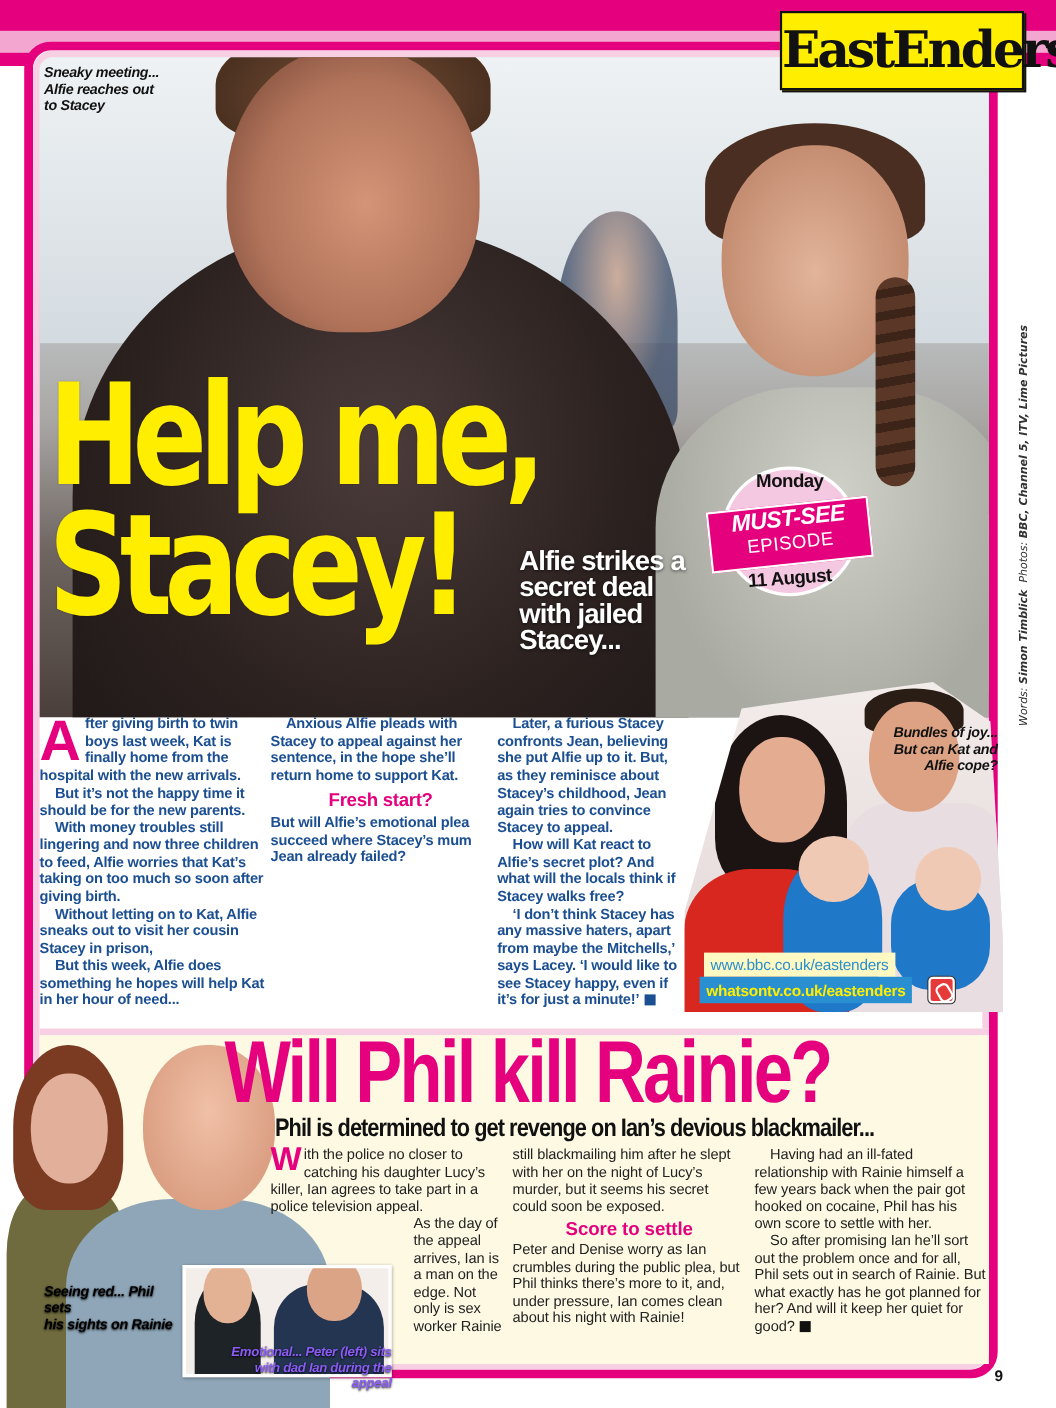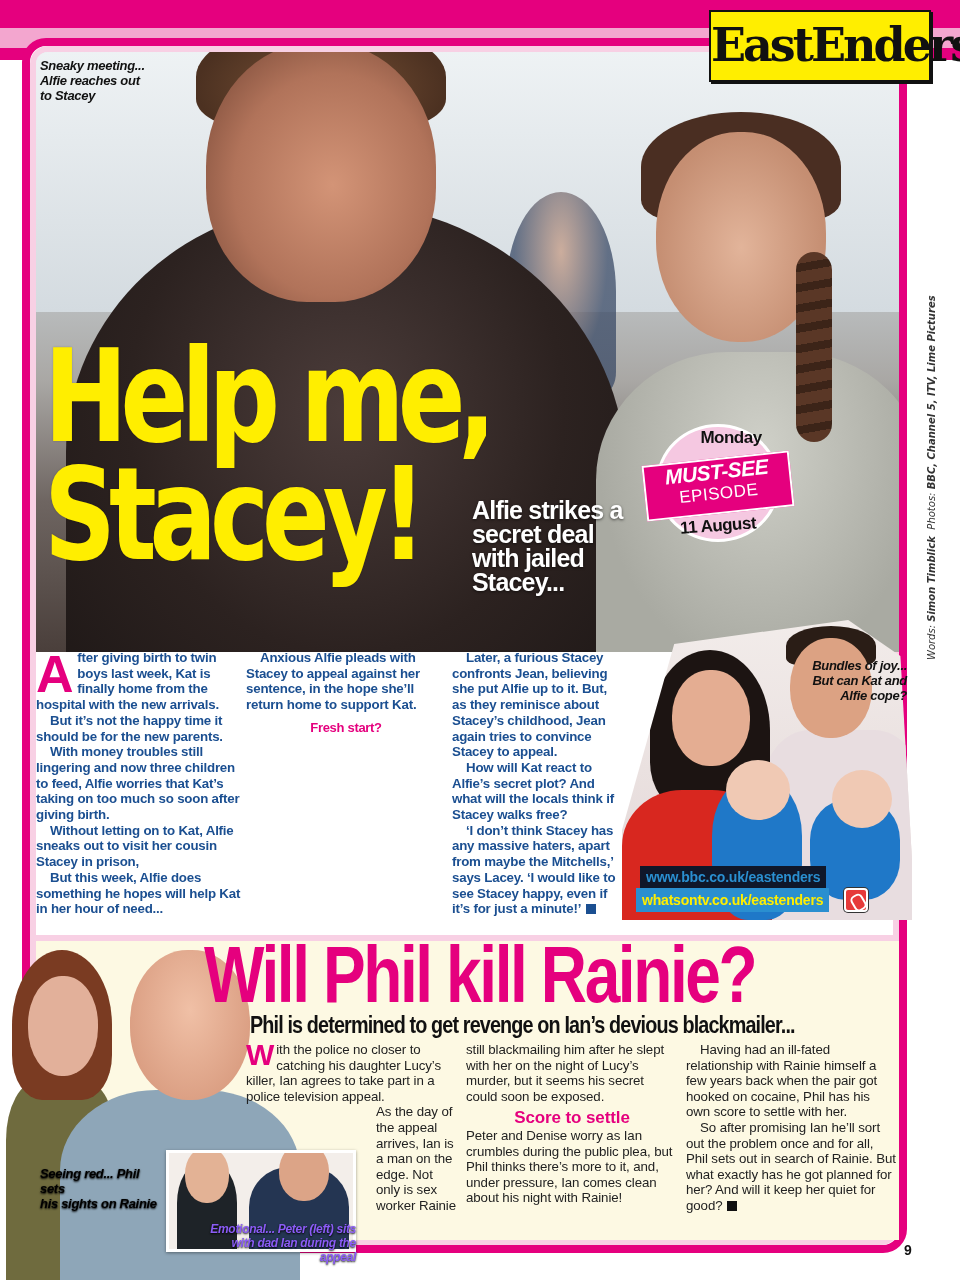--- a/index.html
+++ b/index.html
@@ -64,58 +64,58 @@
           font-weight: bold; color: #ffee00; font-size: 128px; line-height: 118px; letter-spacing: -9px;
           transform: scaleX(0.78); transform-origin: 0 0; white-space: nowrap;
           text-shadow: 0 0 2px rgba(0,0,0,.25); }
   .standfirst { position: absolute; left: 472px; top: 498px; width: 170px; font-weight: bold; font-size: 25px;
           line-height: 24px; color: #ffffff; letter-spacing: -0.8px; text-shadow: 0 1px 3px rgba(0,0,0,.6); }
 
   
   .badge { position: absolute; left: 648px; top: 424px; width: 140px; height: 118px; }
   .badge .circle { position: absolute; left: 8px; top: 0; width: 124px; height: 118px; border-radius: 50%;
           background: #f5c8e1; border: 3px solid #fff; }
-  .badge .day { position: absolute; left: 13px; top: 4px; width: 140px; text-align: center; font-weight: bold;
+  .badge .day { position: absolute; left: 0; top: 4px; width: 140px; text-align: center; font-weight: bold;
           font-size: 17px; color: #111; letter-spacing: -0.5px; }
   .badge .band { position: absolute; left: -4px; top: 34px; width: 148px; height: 56px; background: #e5007e;
           transform: rotate(-6deg); border: 2px solid #fff; text-align: center; color: #fff; }
   .badge .band .l1 { font-weight: bold; font-style: italic; font-size: 21px; line-height: 24px; letter-spacing: -0.5px; }
   .badge .band .l2 { font-size: 17px; line-height: 20px; letter-spacing: 0.5px; }
   .badge .date { position: absolute; left: 0; top: 92px; width: 140px; text-align: center; font-weight: bold;
           font-size: 17px; color: #111; transform: rotate(-4deg); letter-spacing: -0.5px; }
 
   
   .body1 { position: absolute; top: 650px; font-weight: bold; font-size: 13.3px; line-height: 15.7px;
           color: #1b4f91; letter-spacing: -0.2px; }
   .col1 { left: 36px; width: 205px; }
   .col2 { left: 246px; width: 200px; }
   .col3 { left: 452px; width: 170px; }
   .body1 p { text-indent: 14px; }
   .body1 p.first { text-indent: 0; }
   .dropcap-a { float: left; font-size: 52px; line-height: 44px; color: #e5007e; margin: 2px 4px 0 0; font-weight: bold; }
-  .subhead { color: #e5007e; font-weight: bold; font-size: 13px; text-align: center; line-height: 22px; margin: 4px 0 1px; letter-spacing: -0.3px; }
+  .subhead { color: #e5007e; font-weight: bold; font-size: 17px; text-align: center; line-height: 22px; margin: 4px 0 1px; letter-spacing: -0.3px; }
   .endmark { display: inline-block; width: 10px; height: 10px; background: #1b4f91; margin-left: 5px; vertical-align: -1px; }
 
   
   .family { position: absolute; left: 622px; top: 620px; width: 290px; height: 300px; overflow: hidden;
           clip-path: polygon(18% 8%, 78% 0%, 96% 12%, 100% 80%, 100% 100%, 0% 100%, 0% 70%); }
   .family .bg { position: absolute; inset: 0; background: linear-gradient(180deg, #f2ecea, #e2d6d6); }
   .family .kat-hair { position: absolute; left: 28px; top: 30px; width: 120px; height: 160px; background: #1c1412; border-radius: 50% 50% 30% 30%; }
   .family .kat-face { position: absolute; left: 50px; top: 50px; width: 78px; height: 96px; background: #e4ad92; border-radius: 48%; }
   .family .kat-dress { position: absolute; left: 0; top: 170px; width: 150px; height: 140px; background: #d8271f; border-radius: 40% 40% 0 0; }
   .family .alfie-face { position: absolute; left: 168px; top: 18px; width: 82px; height: 100px; background: #dca283; border-radius: 48%; }
   .family .alfie-hair { position: absolute; left: 164px; top: 6px; width: 90px; height: 40px; background: #2a1d16; border-radius: 50% 50% 20% 20%; }
   .family .alfie-shirt { position: absolute; left: 140px; top: 110px; width: 160px; height: 200px; background: #e8dde0; border-radius: 30% 30% 0 0; }
   .family .baby1 { position: absolute; left: 90px; top: 160px; width: 90px; height: 140px; background: #1f78c8; border-radius: 40%; }
   .family .baby1h { position: absolute; left: 104px; top: 140px; width: 64px; height: 60px; background: #f0c9b4; border-radius: 50%; }
   .family .baby2 { position: absolute; left: 188px; top: 180px; width: 90px; height: 100px; background: #1f78c8; border-radius: 40%; }
   .family .baby2h { position: absolute; left: 210px; top: 150px; width: 60px; height: 58px; background: #f0c9b4; border-radius: 50%; }
   .cap-bundles { left: 812px; top: 658px; width: 95px; text-align: right; }
 
-  .url1 { position: absolute; left: 640px; top: 866px; background: #0f172a; color: #2a8fd0; font-weight: bold;
+  .url1 { position: absolute; left: 640px; top: 866px; background: #fef9c3; color: #2a8fd0; font-weight: normal;
           font-size: 14px; padding: 3px 6px; letter-spacing: -0.2px; }
   .url2 { position: absolute; left: 636px; top: 888px; background: #2a8fd0; color: #ffee00; font-weight: bold;
           font-size: 14px; padding: 4px 6px; letter-spacing: -0.2px; }
   .mouse-icon { position: absolute; left: 844px; top: 888px; width: 24px; height: 24px; background: #e63a3a;
           border: 2px solid #fff; border-radius: 4px; box-shadow: 0 0 0 1px #333; }
   .mouse-icon::after { content: ""; position: absolute; left: 6px; top: 4px; width: 9px; height: 13px; border: 2px solid #fff; border-radius: 5px; transform: rotate(-30deg); }
 
   
   .box2 { position: absolute; left: 36px; top: 935px; width: 863px; height: 305px; background: #fdf9e3;
           border-top: 6px solid #f8d0e4; }
@@ -209,20 +209,21 @@
 <div class="body1 col1">
   <p class="first"><span class="dropcap-a">A</span><span>fter giving birth to twin boys last week, Kat is finally home from the hospital with the new arrivals.</span></p>
   <p>But it’s not the happy time it should be for the new parents.</p>
   <p>With money troubles still lingering and now three children to feed, Alfie worries that Kat’s taking on too much so soon after giving birth.</p>
   <p>Without letting on to Kat, Alfie sneaks out to visit her cousin Stacey in prison,</p>
   <p>But this week, Alfie does something he hopes will help Kat in her hour of need...</p>
 </div>
 <div class="body1 col2">
   <p>Anxious Alfie pleads with Stacey to appeal against her sentence, in the hope she’ll return home to support Kat.</p>
   <div class="subhead">Fresh start?</div>
+  <p class="first">But will Alfie’s emotional plea succeed where Stacey’s mum Jean already failed?</p>
 </div>
 <div class="body1 col3">
   <p>Later, a furious Stacey confronts Jean, believing she put Alfie up to it. But, as they reminisce about Stacey’s childhood, Jean again tries to convince Stacey to appeal.</p>
   <p>How will Kat react to Alfie’s secret plot? And what will the locals think if Stacey walks free?</p>
   <p><span>‘I don’t think Stacey has any massive haters, apart from maybe the Mitchells,’ says Lacey. ‘I would like to see Stacey happy, even if it’s for just a minute!’</span><span class="endmark"></span></p>
 </div>
 
 <div class="family">
   <div class="bg"></div>
   <div class="alfie-shirt"></div>

